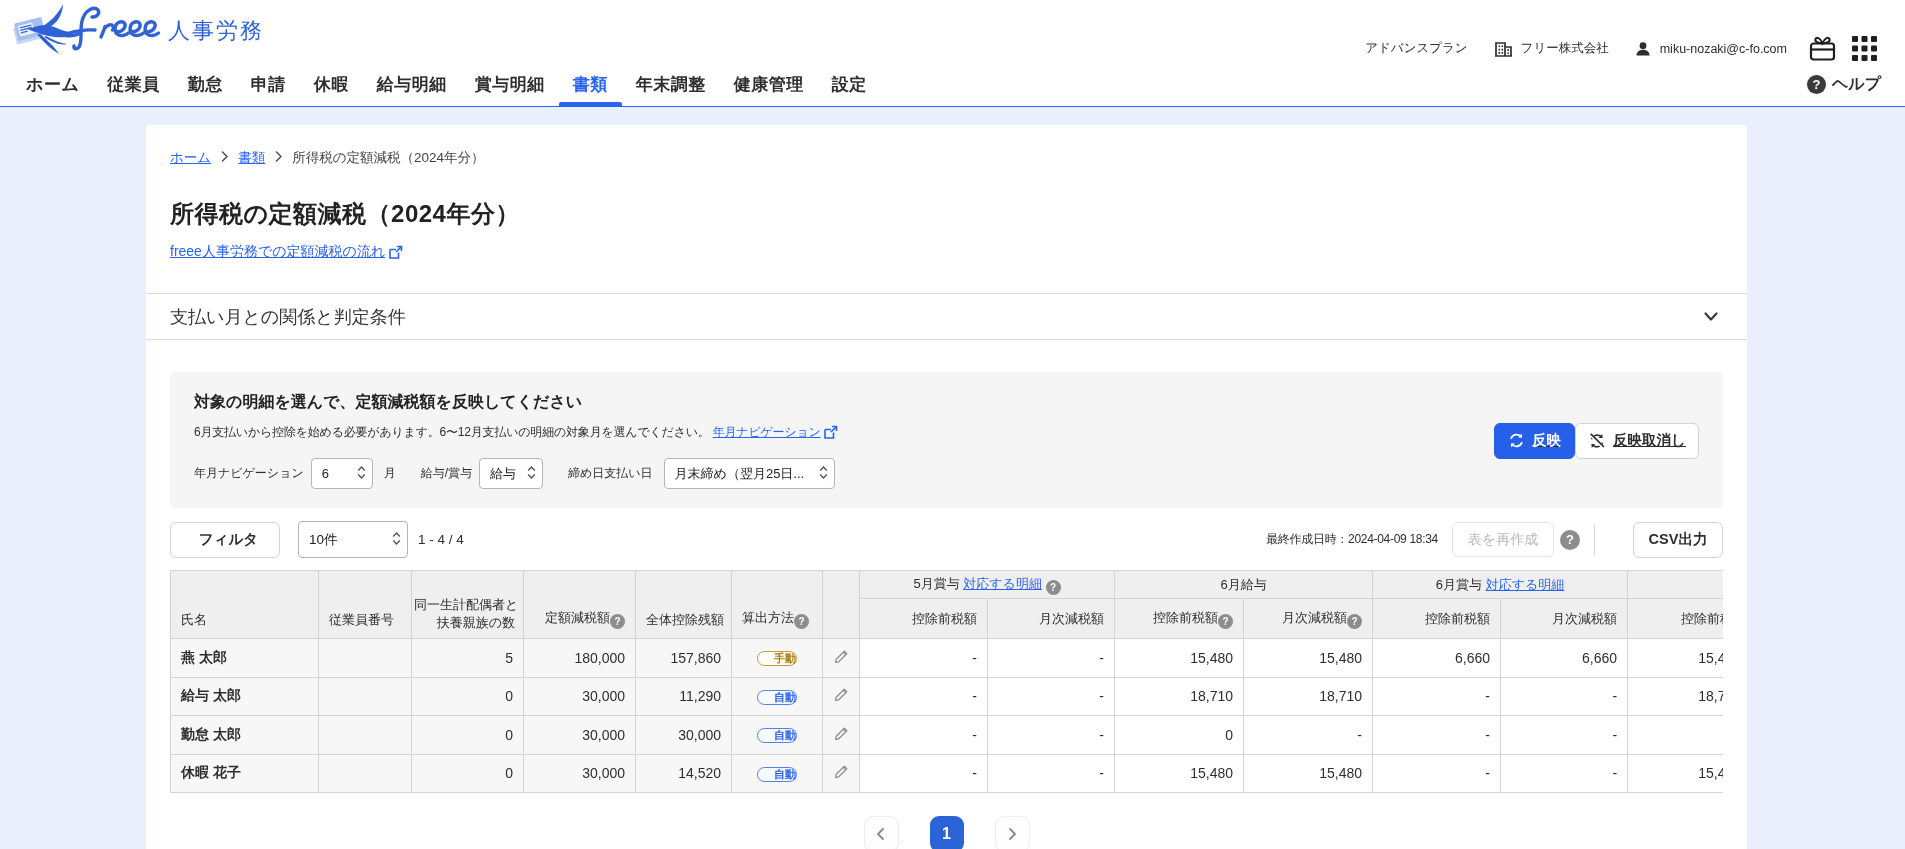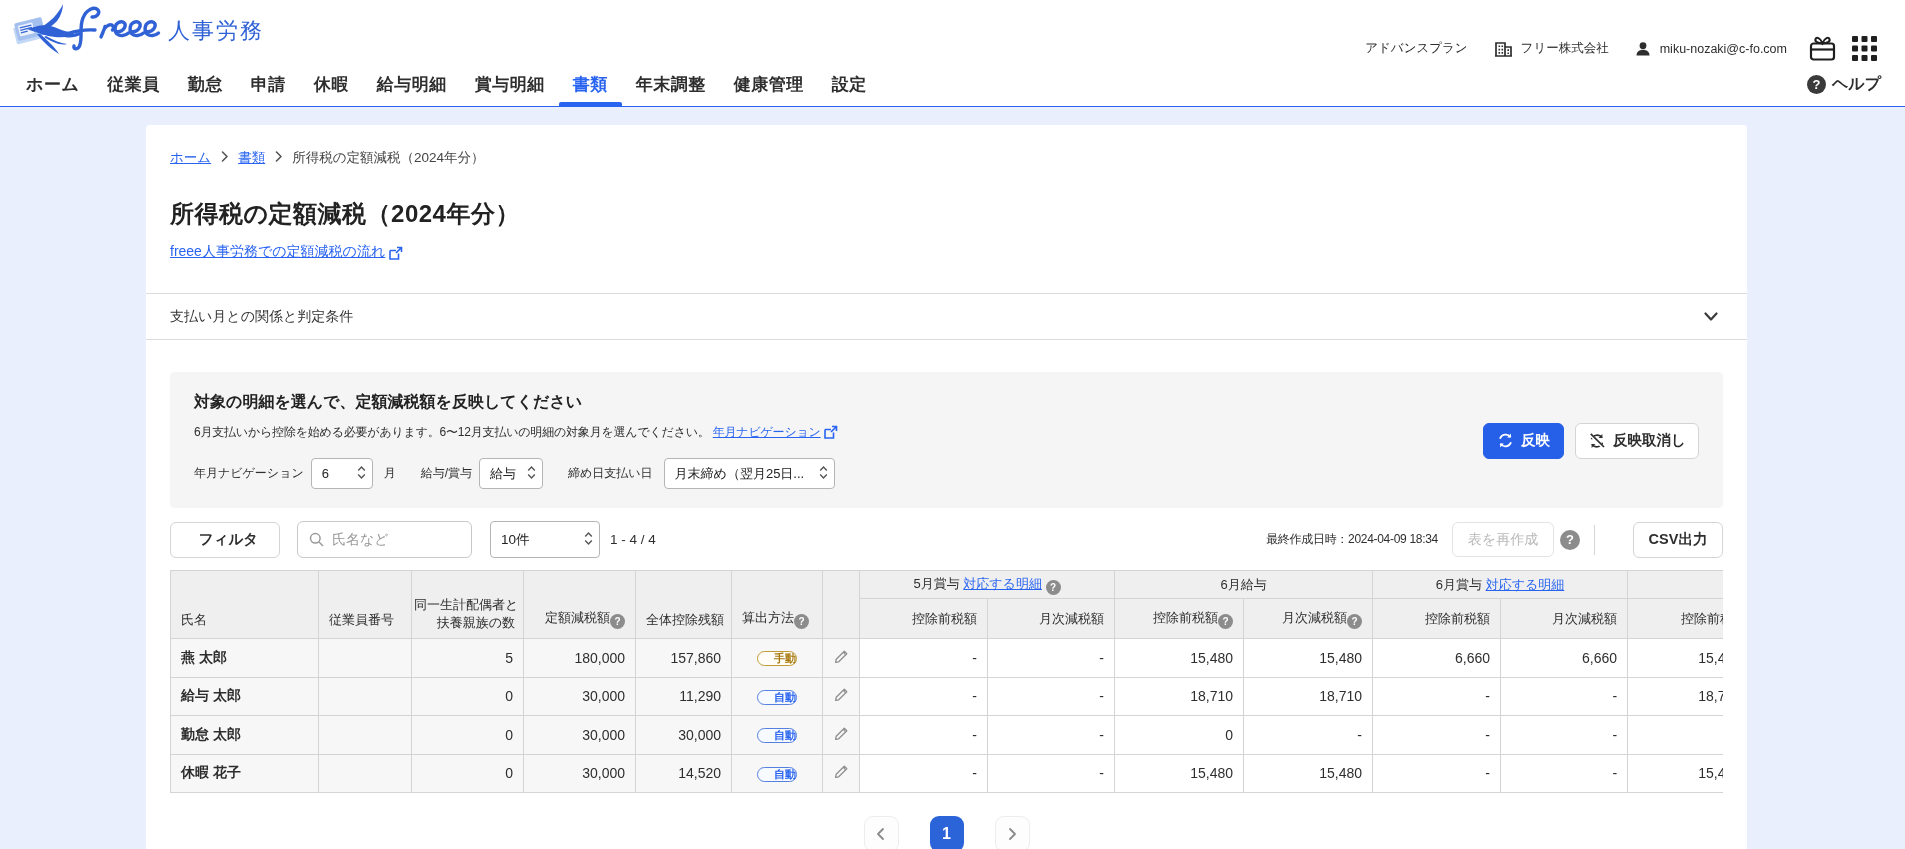--- a/index.html
+++ b/index.html
@@ -24,36 +24,36 @@
 .help { display:flex; align-items:center; padding-right:24px; font-size:16px; font-weight:700; color:#2e2e2e; gap:6px; }
 .qmark { display:inline-flex; width:19px; height:19px; border-radius:50%; background:#3a3a3a; color:#fff; font-size:13px; font-weight:700; align-items:center; justify-content:center; }
 
 
 .card { width:1601px; margin:18px 0 0 146px; background:#fff; border-radius:4px; padding:24px 24px 24px 24px; min-height:760px; }
 .crumbs { font-size:13.5px; color:#444; display:flex; align-items:center; gap:10px; }
 .crumbs a { text-decoration:underline; }
 .crumbs .sep { color:#666; font-size:12px; }
 h1 { font-size:24px; font-weight:700; color:#222; margin-top:31px; letter-spacing:0.5px; }
 .toplink { margin-top:13px; font-size:14px; }
-.toplink a { text-decoration:underline; display:inline-flex; align-items:flex-end; gap:3px; }
-
-
-.acc { margin:32px -24px 0 -24px; border-top:1px solid #dcdcdc; border-bottom:1px solid #dcdcdc; height:47px; display:flex; align-items:center; padding:0 24px; font-size:14px; color:#333; }
+.toplink a { text-decoration:underline; display:inline-flex; align-items:center; gap:3px; }
+
+
+.acc { margin:32px -24px 0 -24px; border-top:1px solid #dcdcdc; border-bottom:1px solid #dcdcdc; height:47px; display:flex; align-items:center; padding:0 24px; font-size:18px; color:#333; }
 .acc .sp { flex:1; }
 
 
 .panel { margin-top:32px; background:#f5f5f5; border-radius:4px; padding:20px 24px 19px 24px; display:flex; }
 .panel-l { flex:1; }
 .panel h2 { font-size:16px; font-weight:700; color:#222; }
 .panel .desc { margin-top:11px; font-size:12px; letter-spacing:-0.2px; color:#2e2e2e; }
 .panel .desc a { text-decoration:underline; display:inline-flex; align-items:center; gap:2px; }
 .form-row { margin-top:17px; display:flex; align-items:center; font-size:12px; color:#2e2e2e; }
 .selbox { height:31px; background:#fff; border:1px solid #b5b5b5; border-radius:4px; display:inline-flex; align-items:center; padding:0 18px 0 10px; position:relative; font-size:13px; color:#222; white-space:nowrap; overflow:hidden; flex:none; }
 .selbox .arr { position:absolute; right:6px; top:50%; transform:translateY(-50%); }
-.btns { display:flex; align-items:flex-end; gap:11px; align-self:center; }
+.btns { display:flex; align-items:flex-end; align-self:center;text-decoration:underline; }
 .btn { height:36px; border-radius:6px; display:inline-flex; align-items:center; justify-content:center; font-size:14.5px; font-weight:700; background:#fff; border:1px solid #d4d4d4; color:#2e2e2e; gap:7px; padding:0 28px; white-space:nowrap; flex:none; }
 .btn.primary { background:#2660e8; border-color:#2660e8; color:#fff; }
 
 
 .frow { margin-top:13px; display:flex; align-items:center; }
 .search { width:175px; height:37px; border:1px solid #c9c9c9; border-radius:6px; display:flex; align-items:center; padding:0 11px; color:#9a9a9a; font-size:14px; gap:8px; background:#fff; flex:none; }
 .cnt { font-size:13.5px; color:#2e2e2e; margin-left:10px; }
 .frow .sp { flex:1; }
 .lastmade { font-size:12px; color:#2e2e2e; letter-spacing:-0.3px; }
 .btn.disabled { color:#b9b9b9; border-color:#e3e3e3; font-weight:400; font-size:14px; height:35px; }
@@ -235,26 +235,20 @@
         反映取消し</button>
     </div>
   </div>
 
   <div class="frow">
     <button class="btn" style="width:110px;">
       <svg width="18" height="14" viewBox="0 0 18 14">
           <path d="M1 2 h16 M4 7 h10 M7 12 h4" stroke="#2e2e2e" stroke-width="1.8" fill="none"></path>
         </svg>
       フィルタ</button>
-    <div class="search" style="margin-left:17px;">
-      <svg width="15" height="15" viewBox="0 0 15 15">
-          <circle cx="6.3" cy="6.3" r="4.8" fill="none" stroke="#9a9a9a" stroke-width="1.5"></circle>
-          <path d="M10 10 L14 14" stroke="#9a9a9a" stroke-width="1.5"></path>
-        </svg>
-      氏名など</div>
     <span class="selbox" style="width:110px; height:37px; margin-left:18px; font-size:13.5px;">10件<span class="arr"><svg width="9" height="14" viewBox="0 0 9 14">
             <path d="M1.2 5 L4.5 1.5 L7.8 5" fill="none" stroke="#555" stroke-width="1.4"></path>
             <path d="M1.2 9 L4.5 12.5 L7.8 9" fill="none" stroke="#555" stroke-width="1.4"></path>
           </svg></span></span>
     <span class="cnt">1 - 4 / 4</span>
     <span class="sp"></span>
     <span class="lastmade">最終作成日時：2024-04-09 18:34</span>
     <button class="btn disabled" style="width:102px; margin-left:14px;">表を再作成</button>
     <span class="qmini" style="width:20px;height:20px;line-height:20px;font-size:13px;margin-left:6px;flex:none;">?</span>
     <span class="vdiv"></span>

